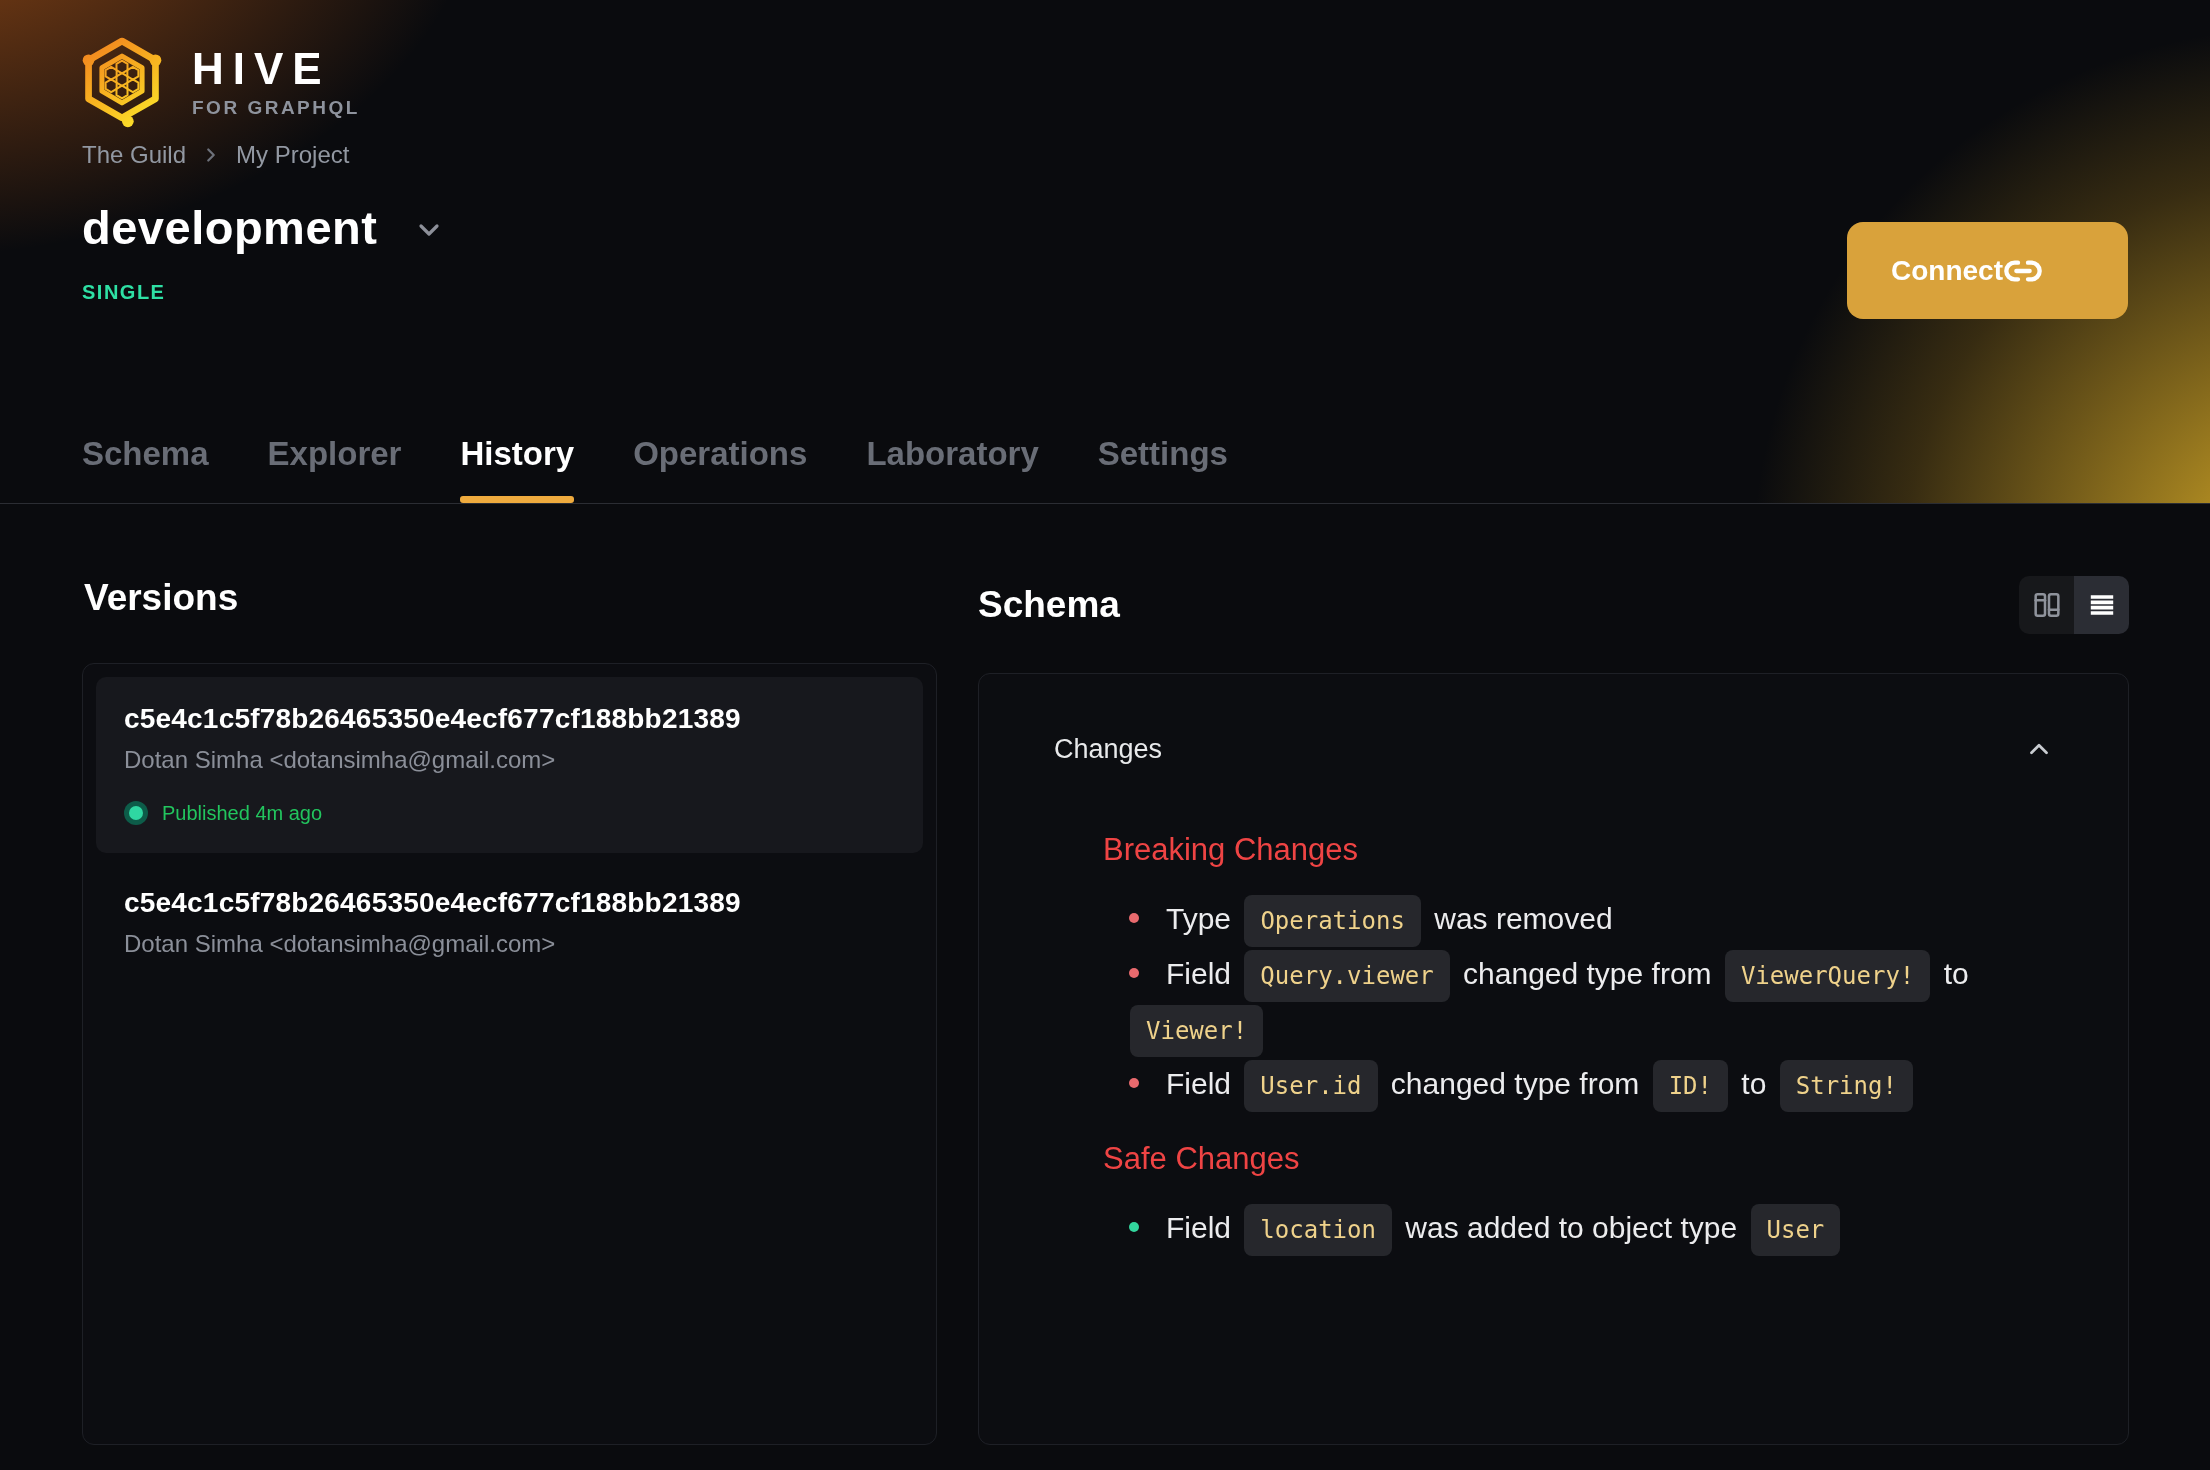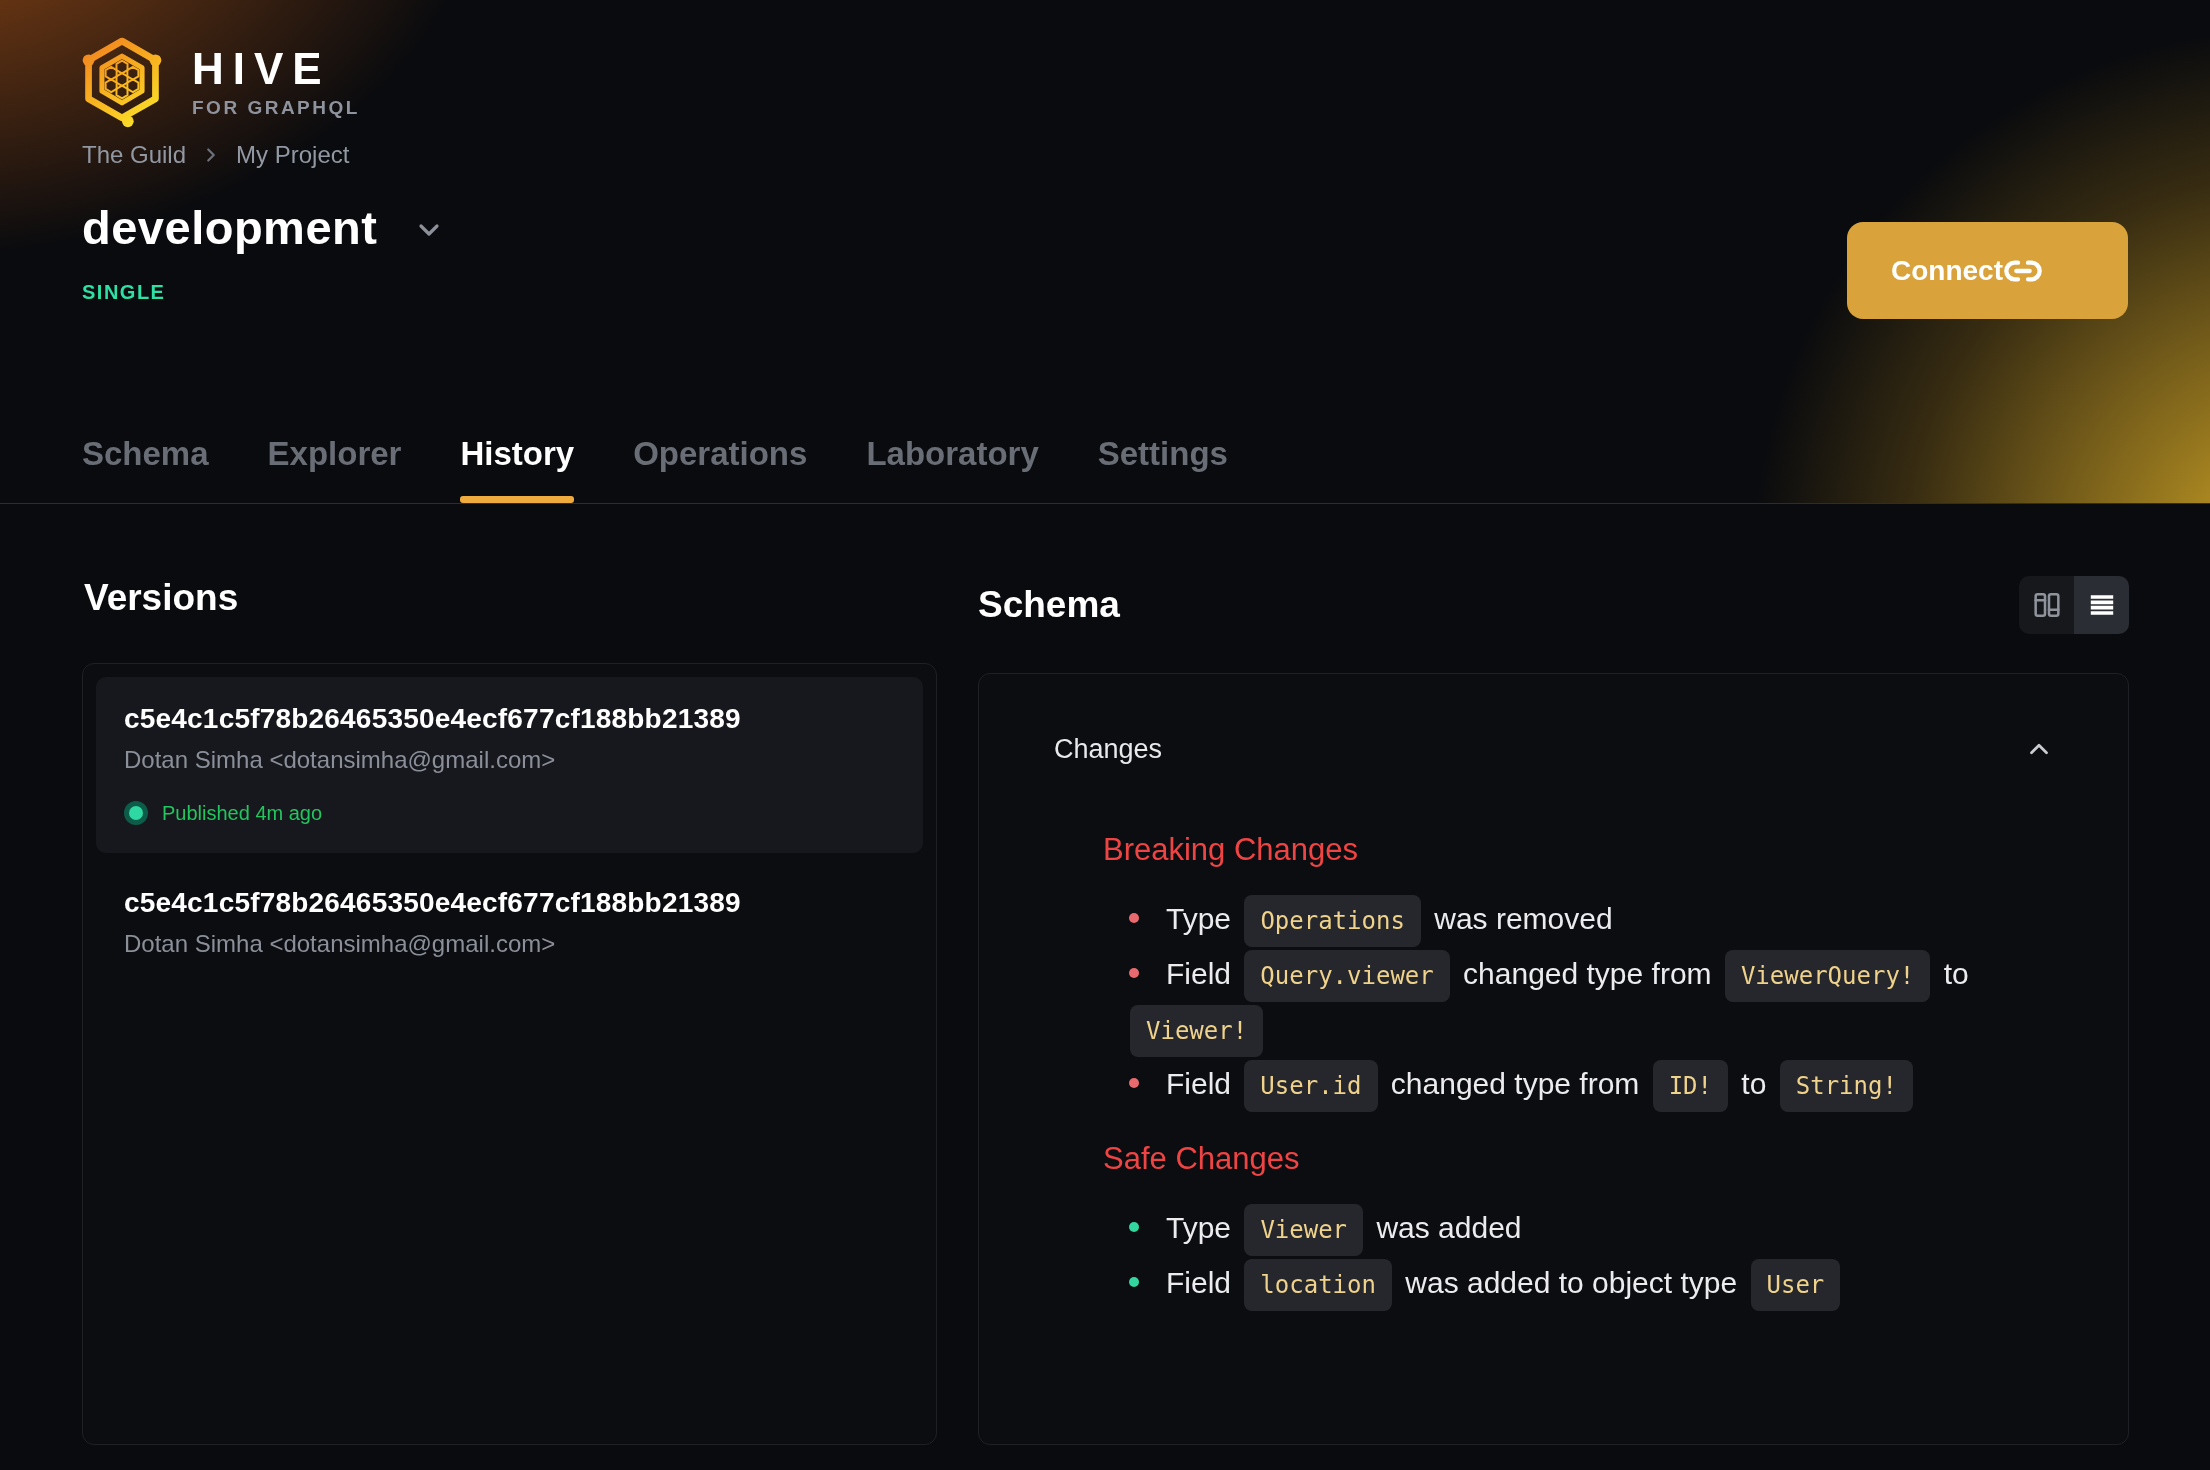--- a/index.html
+++ b/index.html
@@ -236,21 +236,20 @@
               <h3>Breaking Changes</h3>
               <ul>
                 <li><span class="bullet breaking"></span><span>Type&nbsp;</span><code class="chip">Operations</code><span> was removed</span></li>
                 <li><span class="bullet breaking"></span><span>Field&nbsp;</span><code class="chip">Query.viewer</code><span> changed type from&nbsp;</span><code class="chip">ViewerQuery!</code><span> to&nbsp;</span><code class="chip">Viewer!</code></li>
                 <li><span class="bullet breaking"></span><span>Field&nbsp;</span><code class="chip">User.id</code><span> changed type from&nbsp;</span><code class="chip">ID!</code><span> to&nbsp;</span><code class="chip">String!</code></li>
               </ul>
             </div>
             <div class="change-section">
               <h3>Safe Changes</h3>
               <ul>
-                <li><span class="bullet safe"></span><span>Type&nbsp;</span><code class="chip">Viewer</code><span> was added</span></li>
                 <li><span class="bullet safe"></span><span>Field&nbsp;</span><code class="chip">location</code><span> was added to object type&nbsp;</span><code class="chip">User</code></li>
               </ul>
             </div>
           </div>
       </div>
     </section>
 
   </main>
 </div>
 

